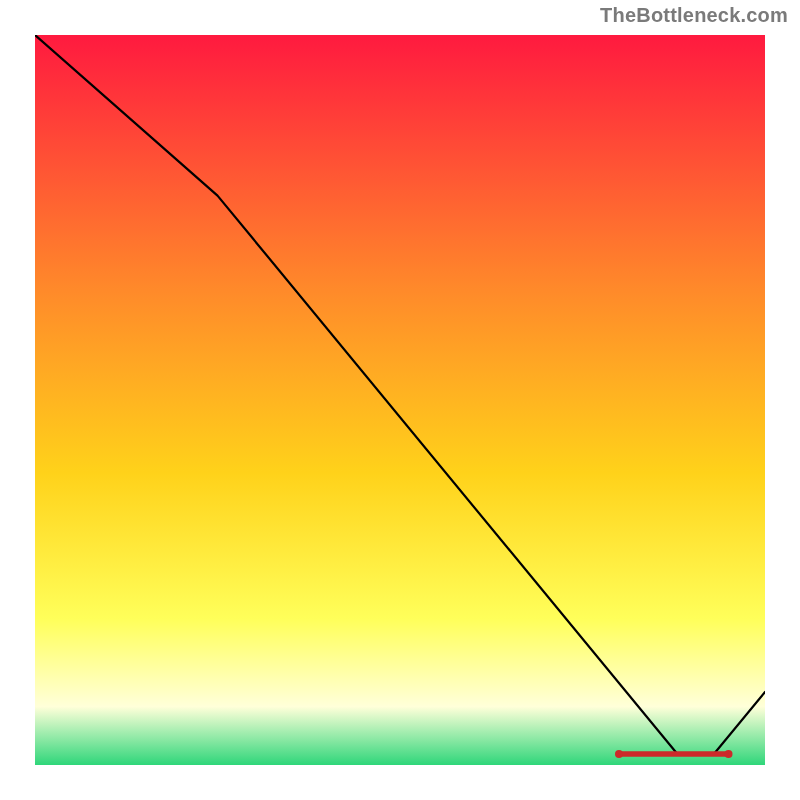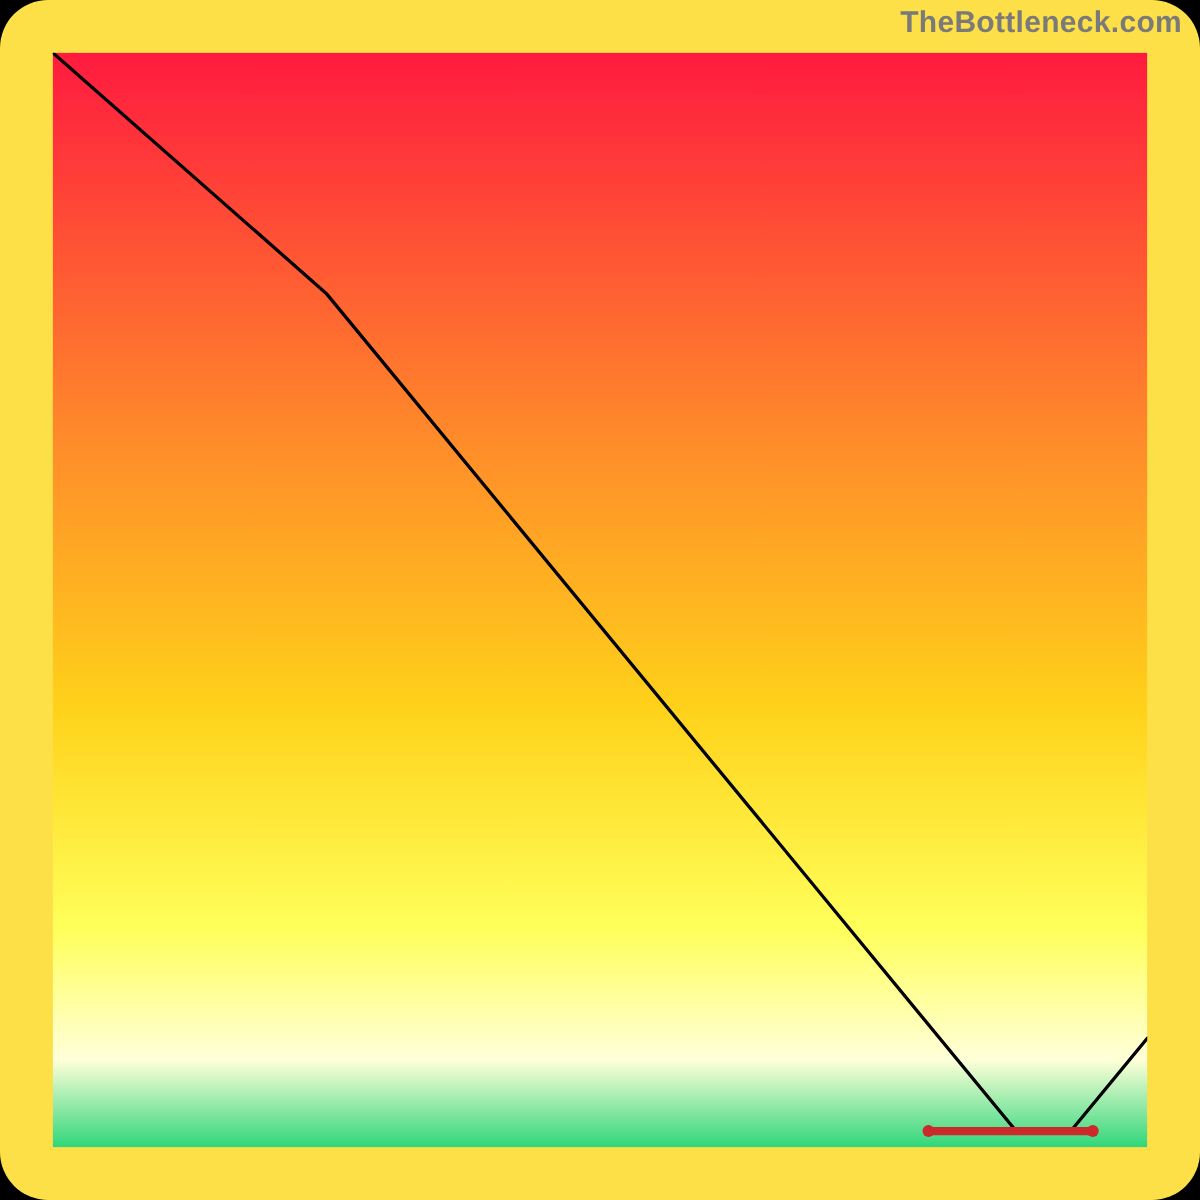--- a/index.html
+++ b/index.html
@@ -1,17 +1,17 @@
 <!DOCTYPE html>
 <html><head>
 <meta charset="utf-8">
 <style>
   * { margin: 0; padding: 0; box-sizing: border-box; }
   html, body { width: 800px; height: 800px; overflow: hidden; background: #000; font-family: Arial, Helvetica, sans-serif; }
-  .frame { position: relative; width: 800px; height: 800px; background: #fde047; border-radius: 32px; }
+  .frame { position: relative; width: 800px; height: 800px; background: #ffffff; }
   .attribution { position: absolute; top: 4px; right: 12px; color: #7a7a7a; font-weight: 600; letter-spacing: 0.2px; font-size: 20px; }
   .plot-area {
     position: absolute;
     left: 35px;
     top: 35px;
     width: 730px;
     height: 730px;
     overflow: hidden;
   }
   .plot-area svg { display: block; width: 100%; height: 100%; }

